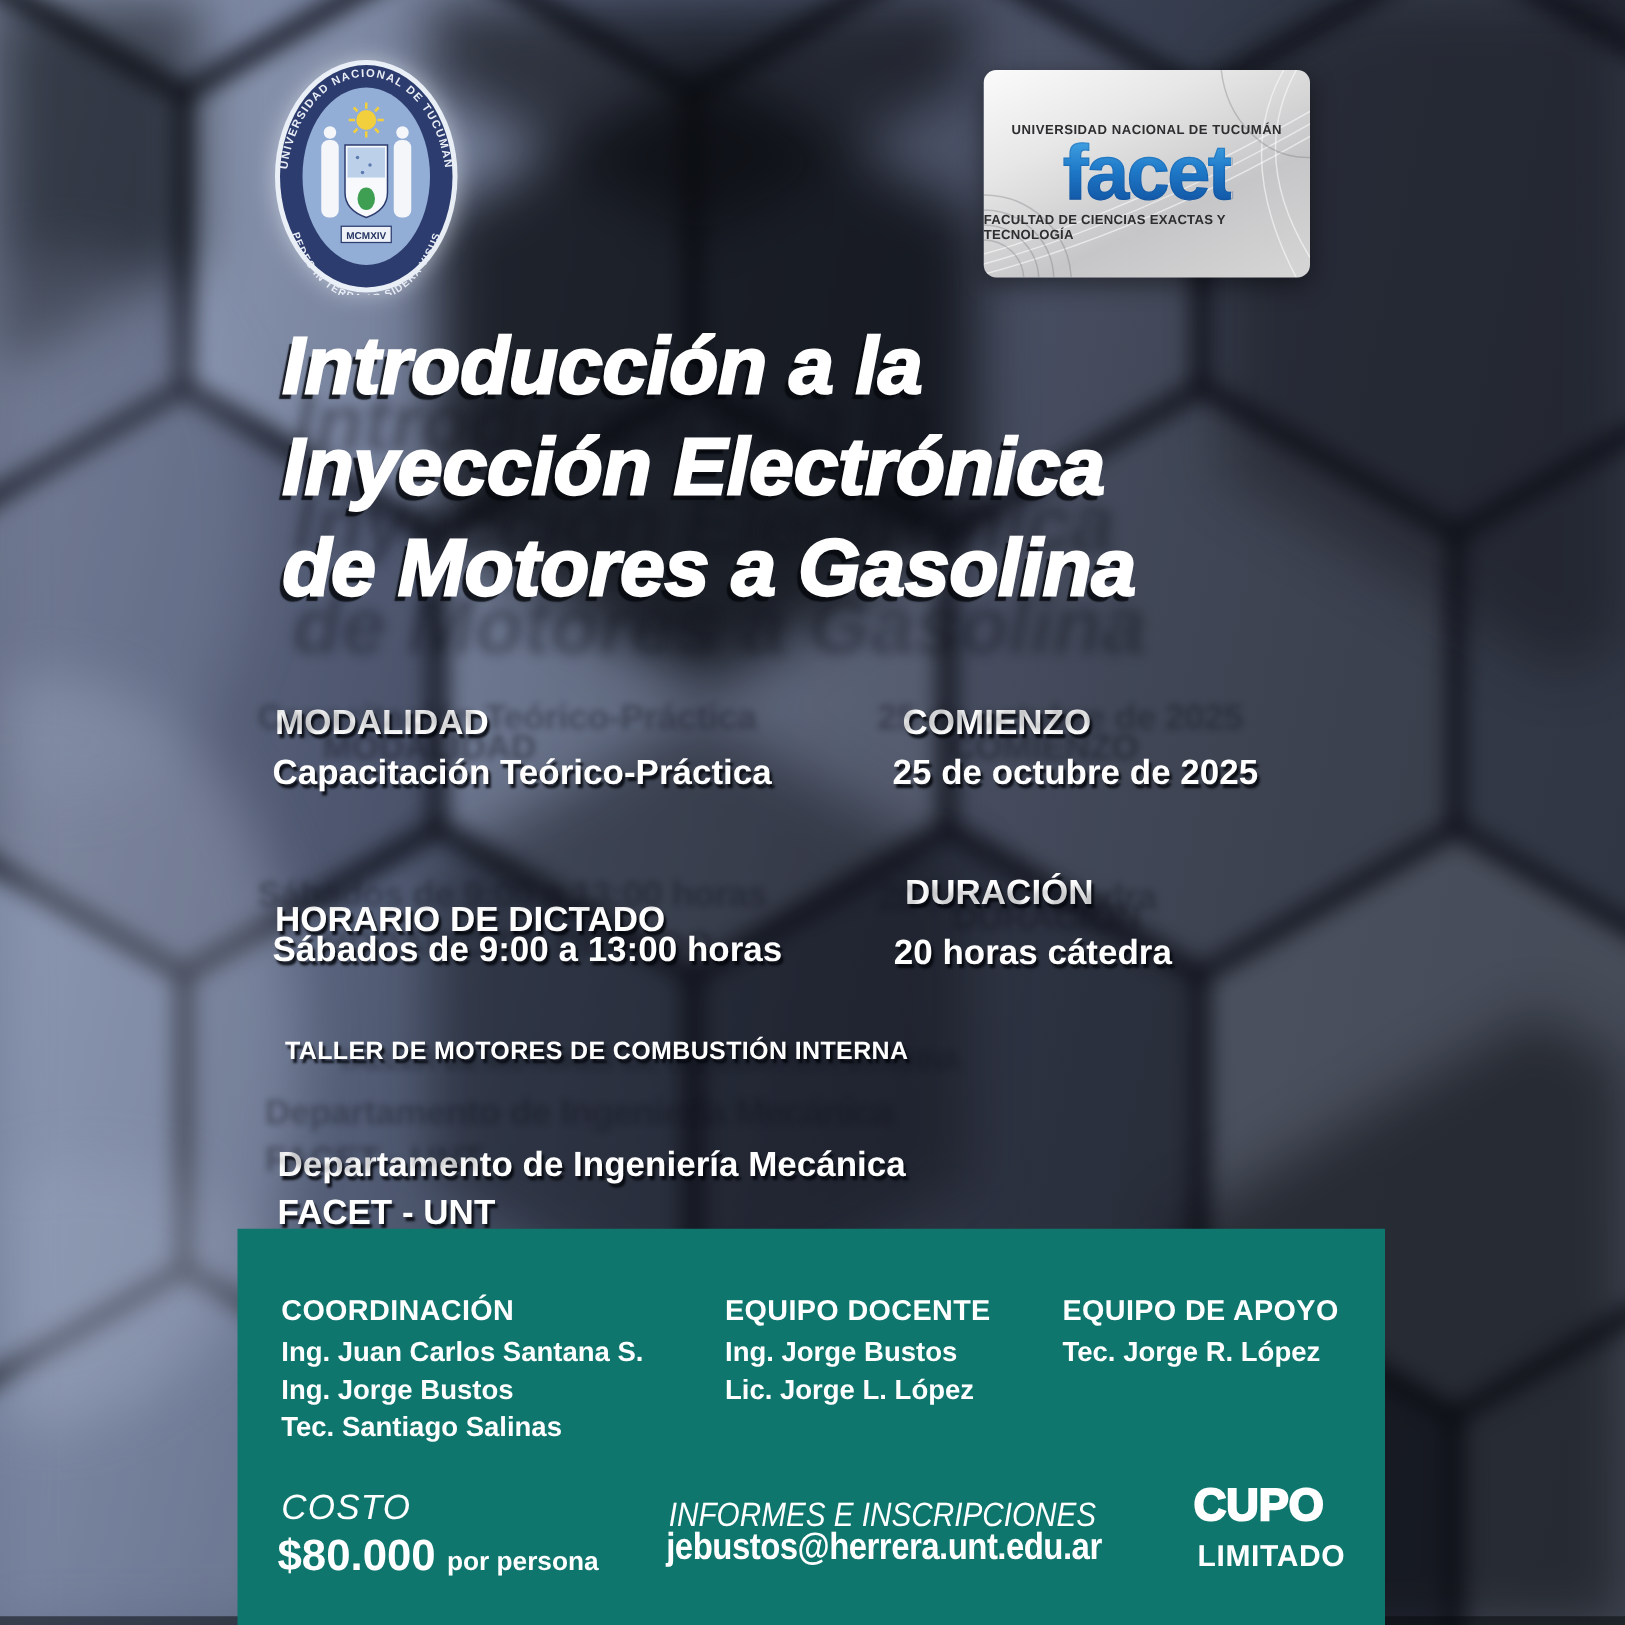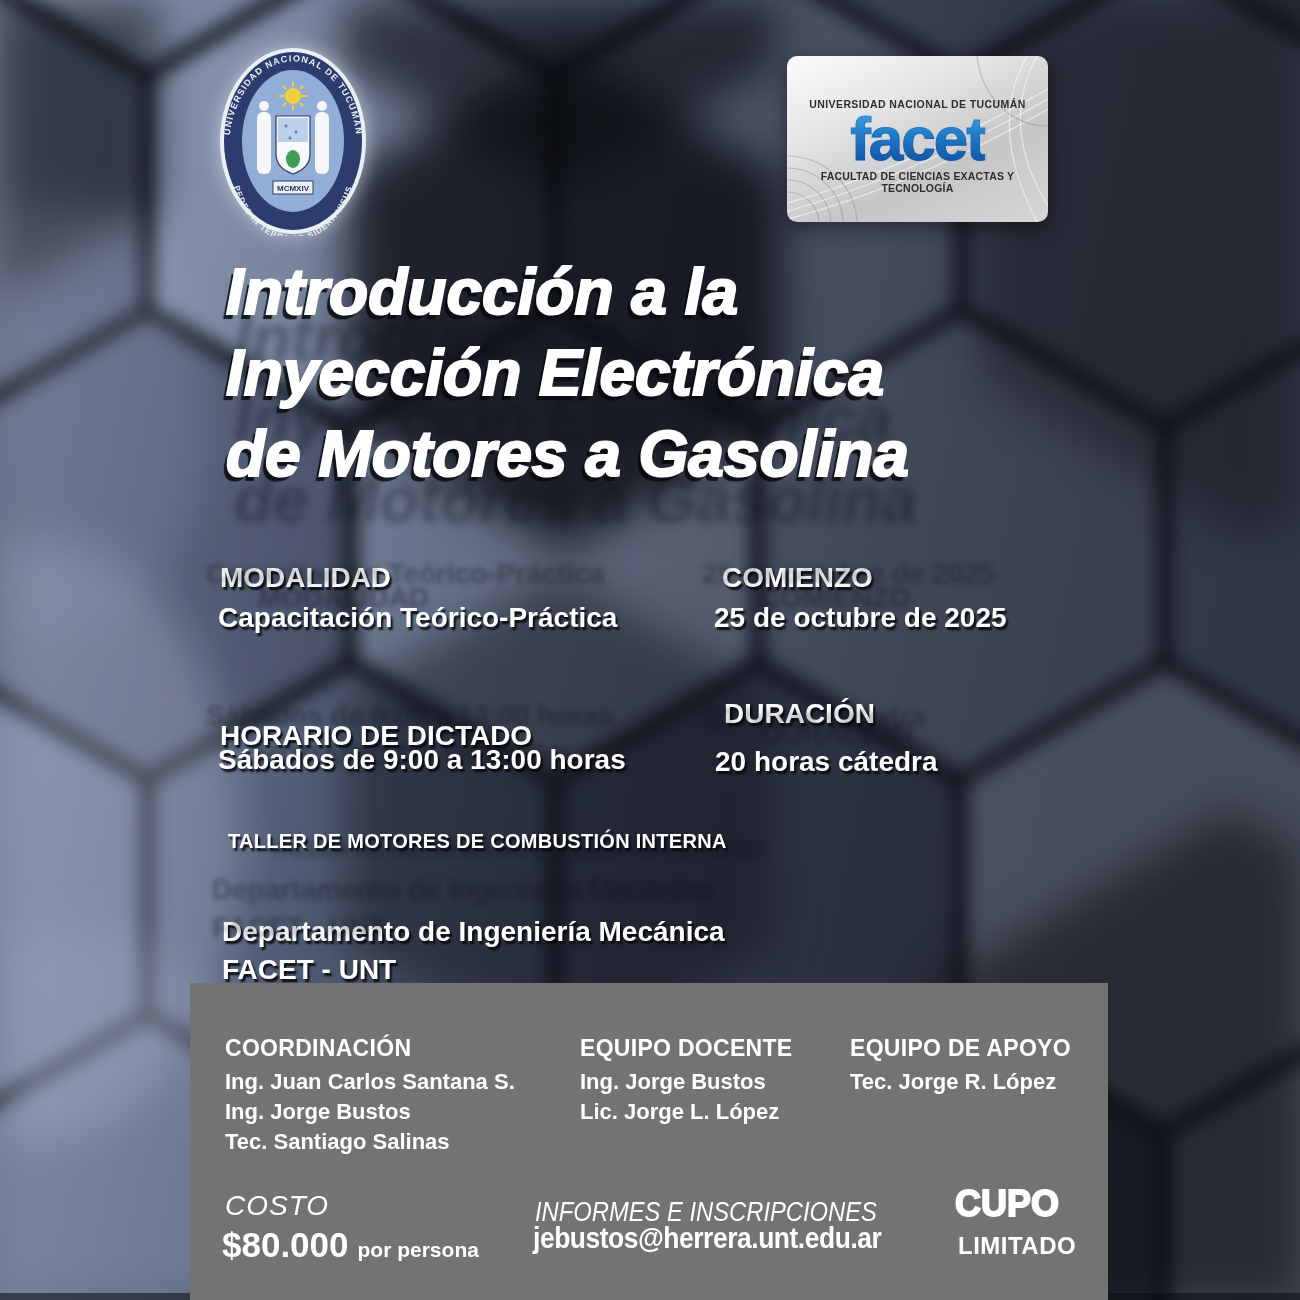--- a/index.html
+++ b/index.html
@@ -19,34 +19,34 @@
       border-radius:10px;overflow:hidden;
       background:linear-gradient(155deg,#fbfbfb 0%,#e7e7e7 30%,#c6c6c8 65%,#d6d6d6 100%);
       box-shadow:0 6px 20px rgba(0,0,0,.45);
       display:flex;flex-direction:column;align-items:center;justify-content:center;}
   .facet-swoosh{position:absolute;inset:0;}
   .facet-top{position:relative;font-size:10.5px;font-weight:bold;color:#2e2e30;letter-spacing:.4px;margin-top:14px;}
   .facet-name{position:relative;font-size:62px;line-height:58px;font-weight:bold;letter-spacing:-2px;
       background:linear-gradient(180deg,#45a5e4 0%,#1e79c8 45%,#0f4f9e 100%);
       -webkit-background-clip:text;background-clip:text;color:transparent;
       -webkit-text-stroke:1px rgba(16,70,140,.25);}
-  .facet-bottom{position:relative;font-size:10.5px;font-weight:bold;color:#2e2e30;letter-spacing:.2px;margin-top:2px;text-align:center;}
+  .facet-bottom{position:relative;font-size:10.5px;font-weight:bold;color:#2e2e30;letter-spacing:.2px;margin-top:2px;}
   
   .title{position:absolute;left:226px;top:252px;z-index:3;font-weight:bold;font-style:italic;
          font-size:64px;line-height:81px;white-space:nowrap;-webkit-text-stroke:2.2px #fff;}
   .title div{text-shadow:-4px 5px 1px rgba(6,8,13,.85),8px 46px 9px rgba(14,17,24,.38);}
   .lbl,.val,.venue-line{position:absolute;z-index:3;font-weight:bold;white-space:nowrap;}
   .lbl{font-size:28px;text-shadow:2px 3px 2px rgba(3,6,11,.9),38px 20px 5px rgba(18,22,31,.42);}
   .val{font-size:28px;text-shadow:2px 3px 2px rgba(3,6,11,.9),-12px -44px 5px rgba(18,22,31,.38);}
   .venue-line{font-size:28px;}
   .venue-taller{font-size:20px;letter-spacing:.3px;
       text-shadow:2px 3px 2px rgba(3,6,11,.9),42px 8px 5px rgba(18,22,31,.40);}
   .venue-sub{text-shadow:2px 3px 2px rgba(3,6,11,.9),-10px -42px 5px rgba(18,22,31,.38);margin-top:40px;}
   
-  .black-box{position:absolute;left:190px;top:983px;width:918px;height:317px;background:#737373;z-index:4;}
+  .black-box{position:absolute;left:190px;top:983px;width:918px;height:317px;background:#0f766e;z-index:4;}
   .bb{position:absolute;white-space:nowrap;}
   .bb-label{font-size:23px;font-weight:bold;letter-spacing:.3px;}
   .bb-name{font-size:22px;font-weight:bold;}
   .costo-label{font-size:28px;font-style:italic;font-weight:normal;letter-spacing:1px;}
   .price{font-size:35px;font-weight:bold;}
   .price-unit{font-size:21px;font-weight:bold;margin-left:9px;}
   .informes{font-size:27px;font-style:italic;font-weight:normal;}
   .email{font-size:30px;font-weight:bold;letter-spacing:-.5px;}
   .cond{display:inline-block;transform:scaleX(.88);transform-origin:left;}
   .cupo{font-size:36px;font-weight:bold;-webkit-text-stroke:1.8px #fff;}

